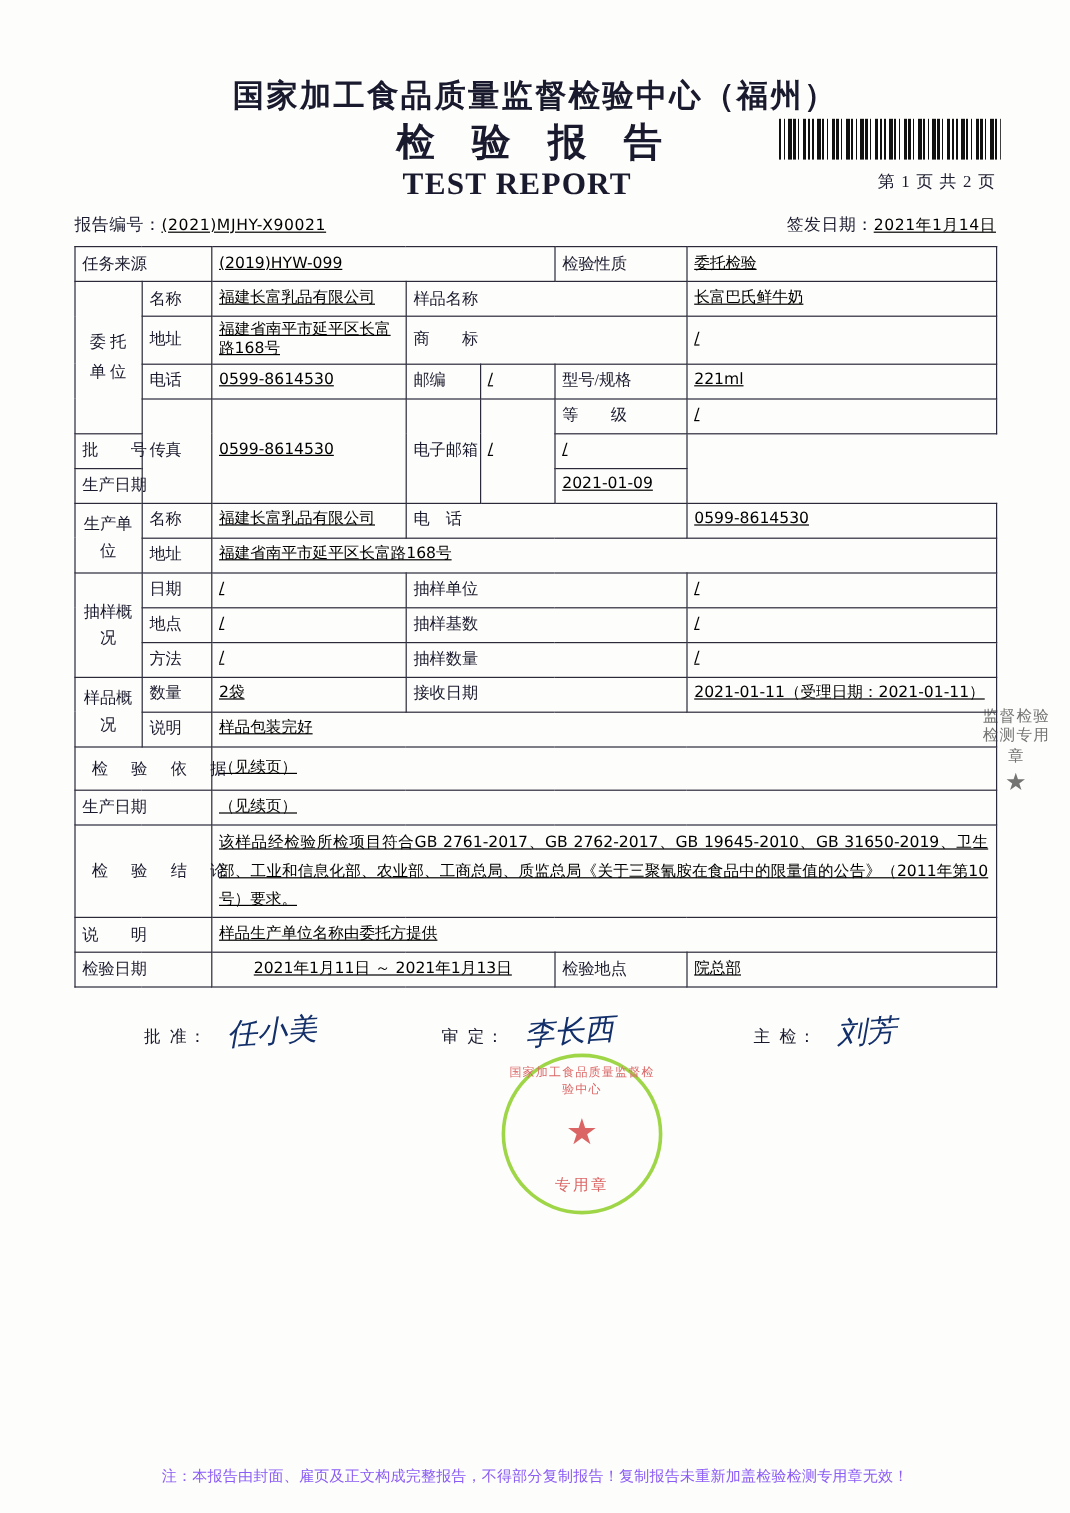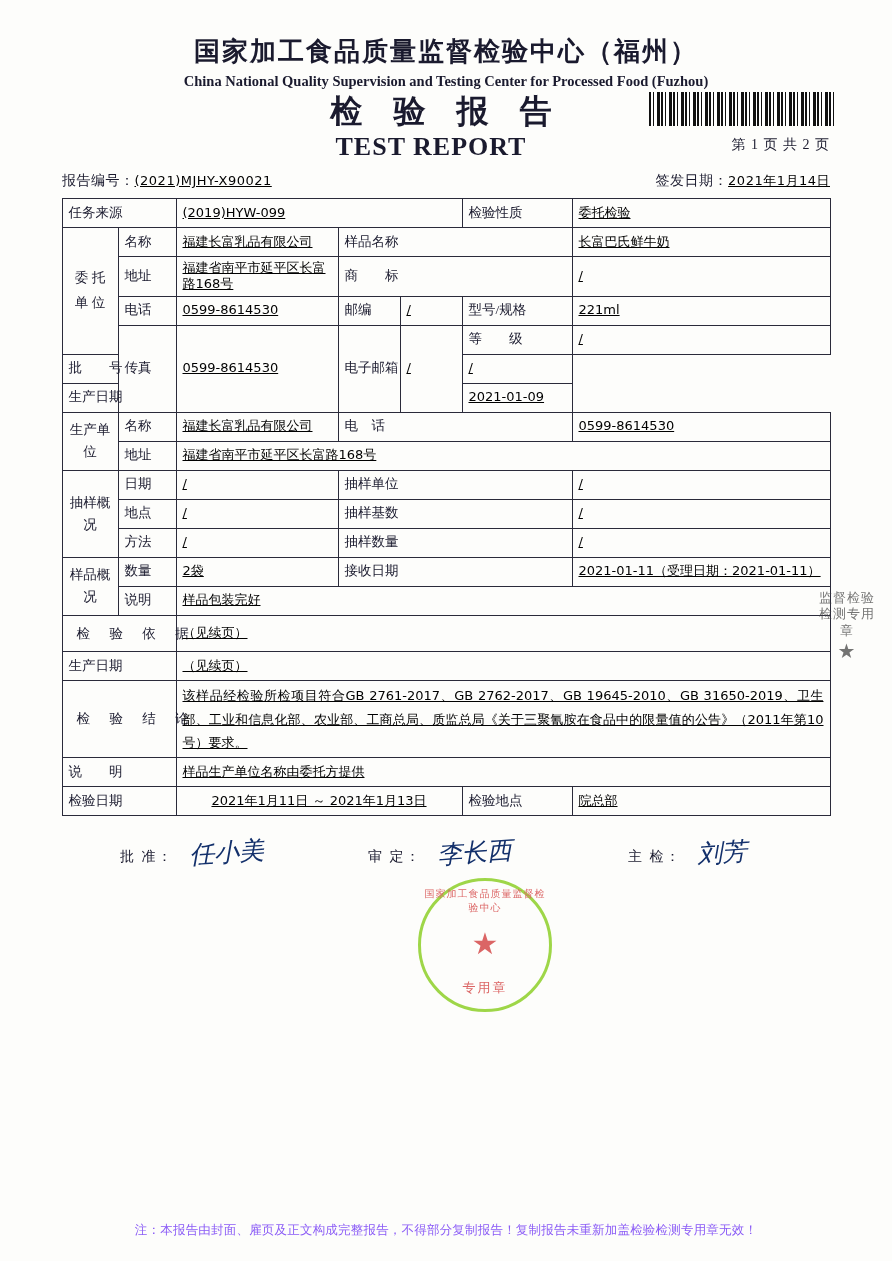--- a/index.html
+++ b/index.html
@@ -18,21 +18,21 @@
   .page {
     position: relative;
     width: 892px;
     height: 1261px;
     background: #fdfdfb;
   }
 
   
   .header {
     text-align: center;
-    padding-top: 34px;
+    padding-top: 62px;
   }
   .h-cn {
     font-size: 26px;
     font-weight: bold;
     letter-spacing: 2px;
     font-family: "DejaVu Serif", serif;
   }
   .h-en {
     font-size: 14.5px;
     font-weight: bold;
@@ -221,21 +221,20 @@
   }
   .stamp-side .sstar { font-size: 20px; }
 </style>
 </head>
 <body>
 
 <div class="page">
 
   <div class="header">
     <div class="h-cn">国家加工食品质量监督检验中心（福州）</div>
-    <div class="h-en">China National Quality Supervision and Testing Center for Processed Food (Fuzhou)</div>
 
     <div class="title-row">
       <div class="t-cn">检 验 报 告</div>
       <div class="t-en">TEST REPORT</div>
       <div class="barcode"></div>
       <div class="page-no">第 1 页  共 2 页</div>
     </div>
   </div>
 
   <div class="meta-line">

